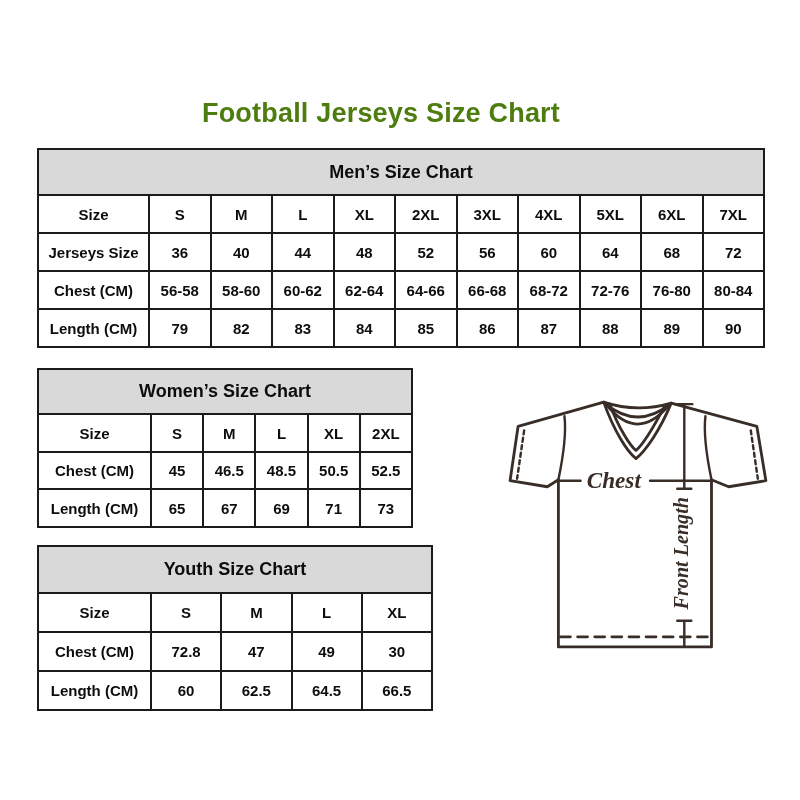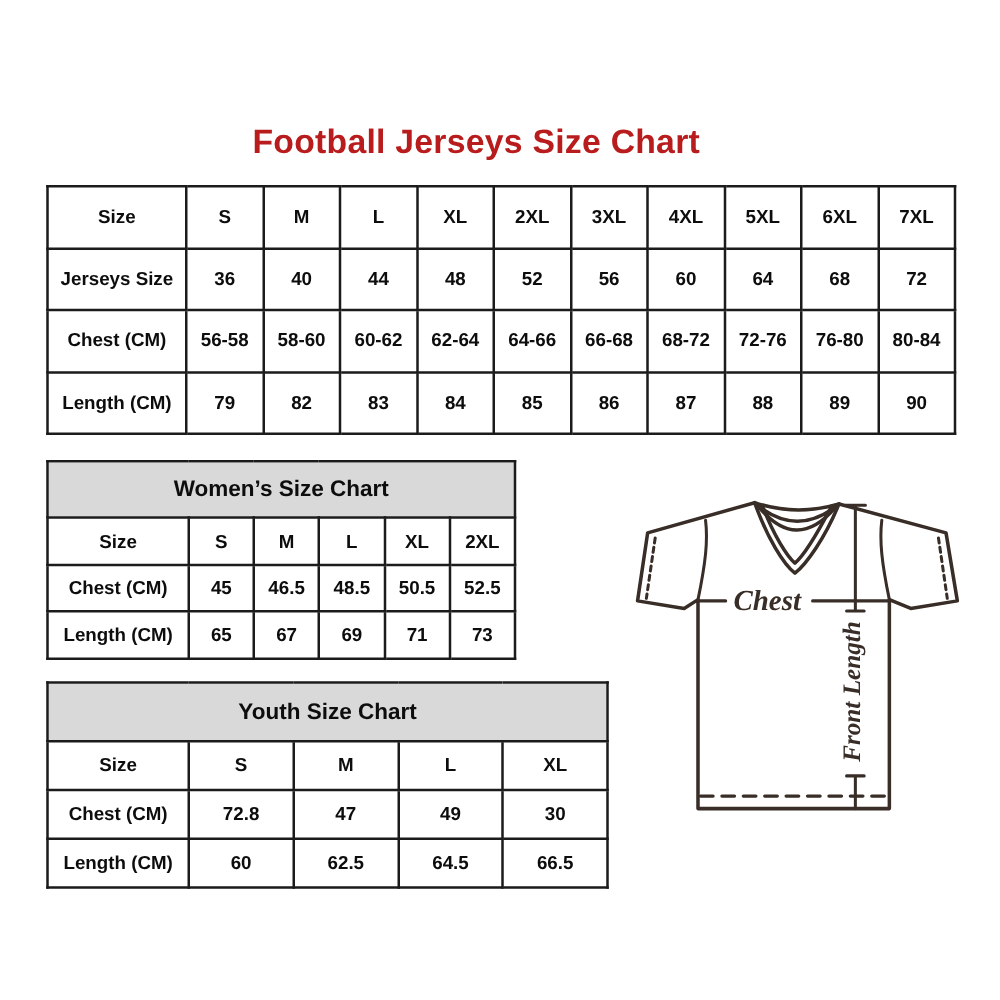--- a/index.html
+++ b/index.html
@@ -2,37 +2,37 @@
 <html><head>
 <meta charset="utf-8">
 <style>
   html,body{margin:0;padding:0;}
   #canvas{
     position:relative;width:800px;height:800px;background:#ffffff;overflow:hidden;
     font-family:"Liberation Sans",sans-serif;
   }
   #page-title{
     position:absolute;top:98px;left:0;width:762px;text-align:center;
-    font-size:27px;font-weight:bold;color:#b91c1c;letter-spacing:0.2px;
+    font-size:27px;font-weight:bold;color:#4d7c0f;letter-spacing:0.2px;
   }
   .tbl-wrap{position:absolute;}
   .tbl-wrap table{
     border-collapse:collapse;table-layout:fixed;width:100%;height:100%;
   }
   .tbl-wrap td{
     border:2px solid #1b1b1b;text-align:center;vertical-align:middle;
     font-weight:bold;font-size:15px;color:#0d0d0d;padding:0;
     overflow:hidden;white-space:nowrap;
   }
   .tbl-wrap td.thead{
     background:#d9d9d9;font-size:18px;
   }
   #mens-table{left:37px;top:148px;width:728px;height:200px;}
   #womens-table{left:37px;top:368px;width:376px;height:160px;}
-  #youth-table{left:37px;top:545px;width:450px;height:166px;}
+  #youth-table{left:37px;top:545px;width:396px;height:166px;}
   #jersey-figure{position:absolute;left:503px;top:390px;width:280px;height:264px;}
   .jersey-label{
     font-family:"Liberation Serif",serif;font-style:italic;font-weight:bold;
   }
 </style>
 </head>
 <body>
 <div id="canvas">
 
   <div id="page-title">Football Jerseys Size Chart</div>
@@ -46,20 +46,23 @@
           <col>
           <col>
           <col>
           <col>
           <col>
           <col>
           <col>
           <col>
         </colgroup>
         <tbody>
+          <tr>
+            <td colspan="11" class="thead">Men’s Size Chart</td>
+          </tr>
           <tr>
             <td>Size</td>
             <td>S</td>
             <td>M</td>
             <td>L</td>
             <td>XL</td>
             <td>2XL</td>
             <td>3XL</td>
             <td>4XL</td>
             <td>5XL</td>

